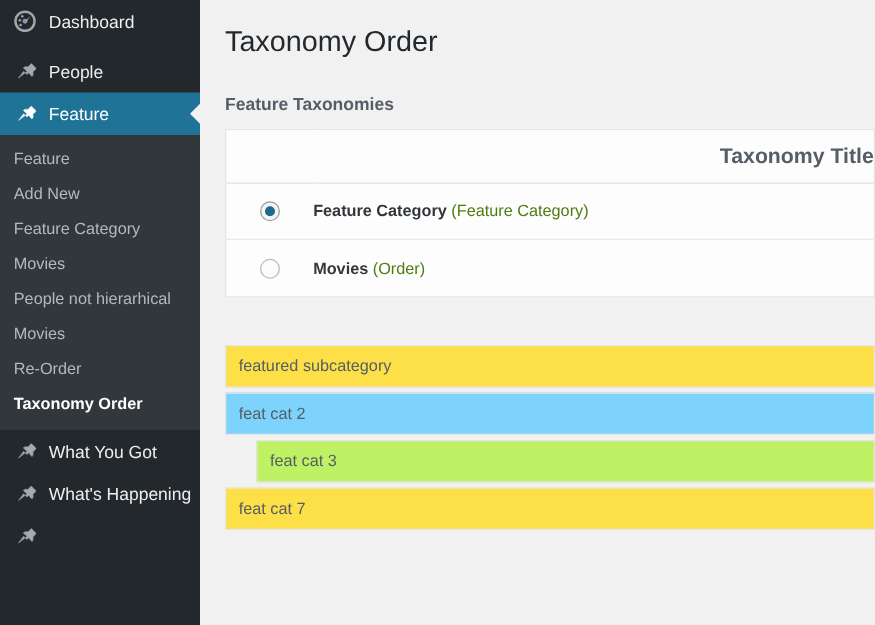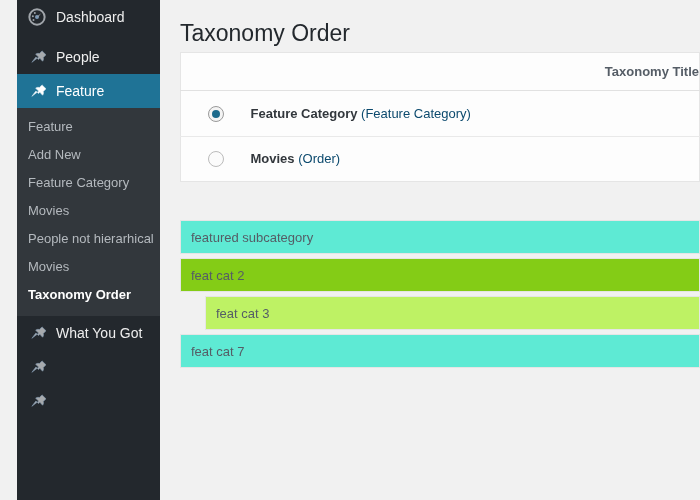--- a/index.html
+++ b/index.html
@@ -25,21 +25,20 @@
   }
 
   
   #adminmenu {
     position: absolute;
     left: 0; top: 0;
     width: 160px;
     height: 500px;
     background: #23282d;
     overflow: hidden;
-    margin-left: 17px;
   }
 
   .menu-top {
     position: relative;
     display: flex;
     align-items: center;
     height: 34px;
     padding-left: 10px;
     color: #eeeeee;
     font-size: 14px;
@@ -128,21 +127,21 @@
   .tax-table {
     width: 520px;
     border-collapse: collapse;
     background: #fdfdfd;
     border: 1px solid #e5e5e5;
     border-left: 1px solid #e5e5e5;
     font-size: 13px;
   }
   .tax-table thead th {
     text-align: right;
-    font-size: 13px;
+    font-size: 17px;
     font-weight: bold;
     color: #555d66;
     padding: 11px 0 11px 10px;
     border-bottom: 1px solid #e1e1e1;
     background: #fdfdfd;
     white-space: nowrap;
   }
   .tax-table tbody tr {
     border-bottom: 1px solid #e9e9e9;
   }
@@ -155,21 +154,21 @@
   .td-radio {
     width: 70px;
     text-align: center;
   }
   .td-label {
     color: #32373c;
     font-size: 13px;
     white-space: nowrap;
   }
   .td-label b { font-weight: bold; color: #32373c; }
-  .td-label span { color: #0c4a6e; font-weight: normal; }
+  .td-label span { color: #4d7c0f; font-weight: normal; }
 
   
   .radio {
     display: inline-block;
     width: 16px;
     height: 16px;
     border-radius: 50%;
     border: 1px solid #bbb;
     background: #fbfbfb;
     position: relative;
@@ -199,22 +198,22 @@
     align-items: center;
     padding-left: 10px;
     font-size: 13px;
     color: #555d66;
     border: 1px solid #e5e5e5;
     margin-bottom: 4px;
     background: #ffffff;
     white-space: nowrap;
     overflow: hidden;
   }
-  .term-row.depth-0 { margin-left: 0;  width: 520px; background: #5eead4; }
-  .term-row.depth-0.alt { background: #84cc16; }
+  .term-row.depth-0 { margin-left: 0;  width: 520px; background: #fde047; }
+  .term-row.depth-0.alt { background: #7dd3fc; }
   .term-row.depth-1 { margin-left: 25px; width: 495px; background: #ffffff; }
   .term-row.depth-1.alt { background: #bef264; }
 </style>
 </head>
 <body>
 
 <div id="app">
 
   <div id="adminmenu">
 
@@ -253,55 +252,58 @@
       <span>Feature</span>
     </div>
 
     <div class="submenu">
       <a class="submenu-item">Feature</a>
       <a class="submenu-item">Add New</a>
       <a class="submenu-item">Feature Category</a>
       <a class="submenu-item">Movies</a>
       <a class="submenu-item">People not hierarhical</a>
       <a class="submenu-item">Movies</a>
+      <a class="submenu-item">Re-Order</a>
       <a class="submenu-item current">Taxonomy Order</a>
     </div>
 
     <div class="menu-top">
       <span class="mt-icon">
         <svg width="18" height="18" viewBox="0 0 20 20">
           <path d="M15.6 3.2 L12.6 6.2 c-1.4-.5-3-.3-4.1.8 L11.8 10 l-1.5 1.5 -1.5-1.5 -4.5 5.9 5.9-4.5 1.5 1.5 1.5-1.5 3 3.3 c1.1-1.1 1.3-2.7.8-4.1 l3-3 z" fill="#a7aaad" stroke="#7f98b0" stroke-width="0.7"></path>
         </svg>
       </span>
       <span>What You Got</span>
     </div>
 
     <div class="menu-top">
       <span class="mt-icon">
         <svg width="18" height="18" viewBox="0 0 20 20">
           <path d="M15.6 3.2 L12.6 6.2 c-1.4-.5-3-.3-4.1.8 L11.8 10 l-1.5 1.5 -1.5-1.5 -4.5 5.9 5.9-4.5 1.5 1.5 1.5-1.5 3 3.3 c1.1-1.1 1.3-2.7.8-4.1 l3-3 z" fill="#a7aaad" stroke="#7f98b0" stroke-width="0.7"></path>
         </svg>
       </span>
+      <span>What's Happening</span>
     </div>
 
     <div class="menu-top">
       <span class="mt-icon">
         <svg width="18" height="18" viewBox="0 0 20 20">
           <path d="M15.6 3.2 L12.6 6.2 c-1.4-.5-3-.3-4.1.8 L11.8 10 l-1.5 1.5 -1.5-1.5 -4.5 5.9 5.9-4.5 1.5 1.5 1.5-1.5 3 3.3 c1.1-1.1 1.3-2.7.8-4.1 l3-3 z" fill="#a7aaad" stroke="#7f98b0" stroke-width="0.7"></path>
         </svg>
       </span>
     </div>
 
   </div>
 
   <div id="wpcontent">
     <div class="wrap">
 
       <h1 class="page-title">Taxonomy Order</h1>
 
+      <h3 class="section-title">Feature Taxonomies</h3>
 
       <table class="tax-table">
         <thead>
           <tr>
             <th colspan="2">Taxonomy Title</th>
           </tr>
         </thead>
         <tbody>
           <tr>
             <td class="td-radio">

